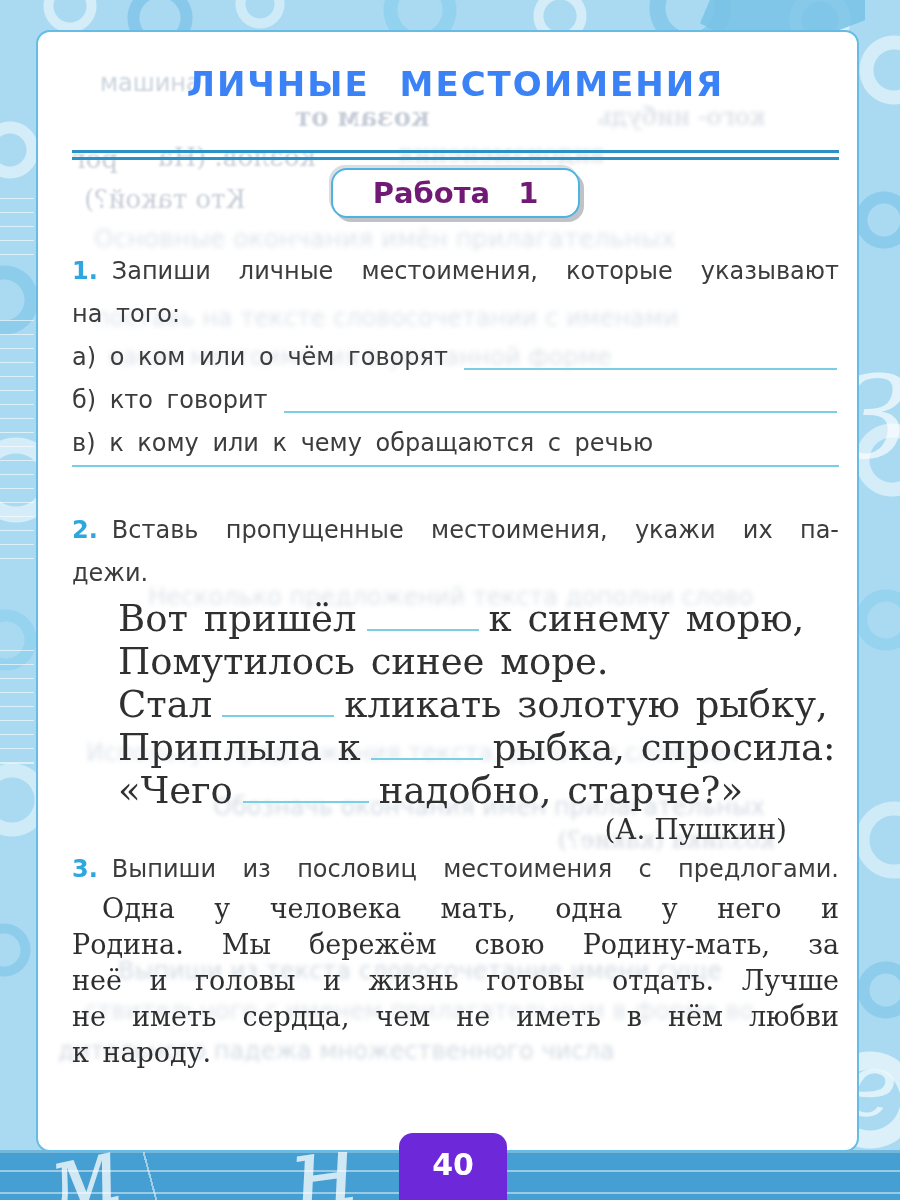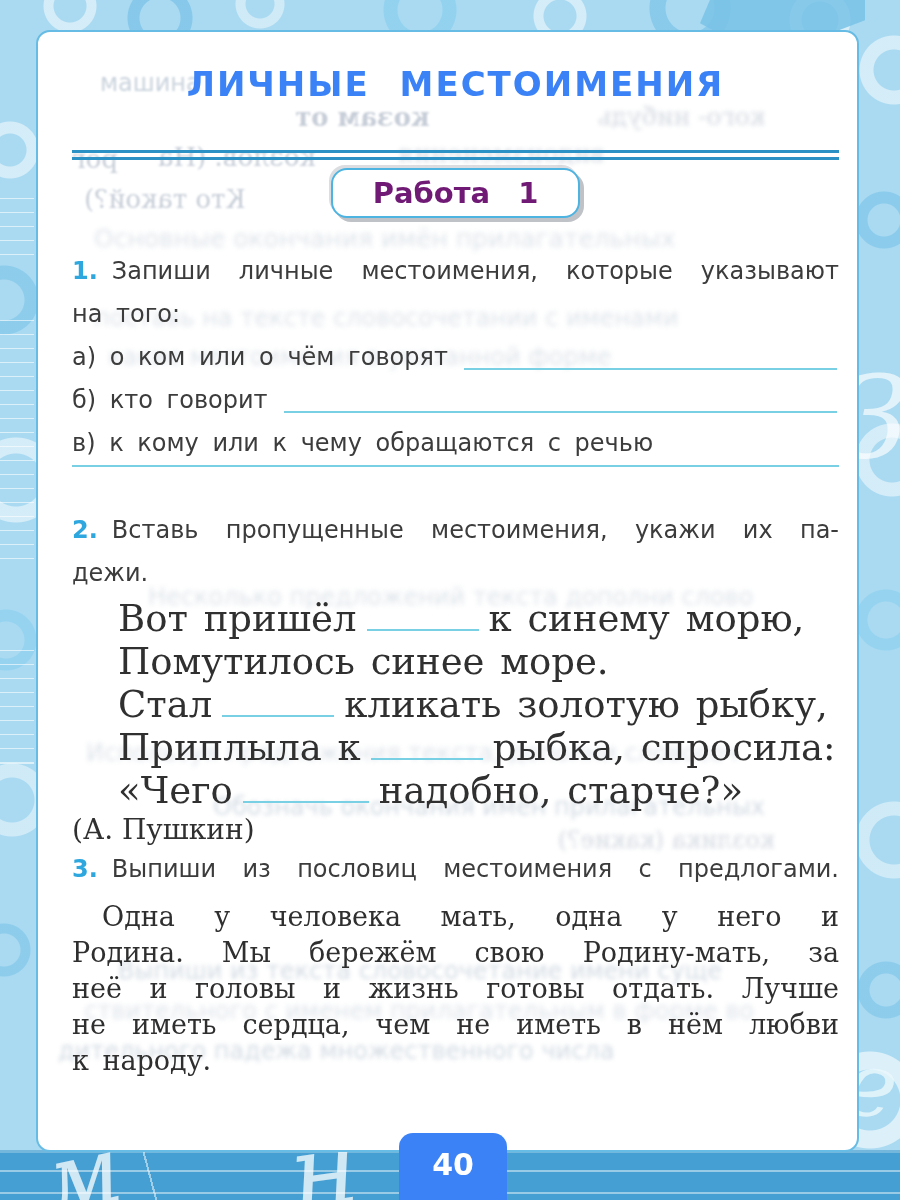--- a/index.html
+++ b/index.html
@@ -92,28 +92,28 @@
   .flex-row .label{white-space:nowrap;}
   .fill{flex:1;margin:0 2px 9px 16px;border-bottom:2px solid #79cfe3;}
   .hr-line{border-bottom:2px solid #79cfe3;}
   .ex2{margin-top:42px;}
   .poem{margin:2px 0 0 46px;font-family:"DejaVu Serif",serif;font-size:37px;
     line-height:43px;color:#303030;word-spacing:4px;}
   .blank{display:inline-block;width:112px;height:20px;margin:0 10px;
     border-bottom:2px solid #79cfe3;}
   .blank.wide{width:126px;}
   .attribution{font-family:"DejaVu Serif",serif;font-size:28px;line-height:36px;
-    color:#303030;text-align:left;padding-right:52px;}
+    color:#303030;text-align:right;padding-right:52px;}
   .para{font-family:"DejaVu Serif",serif;font-size:27px;line-height:36px;
     color:#2f2f2f;word-spacing:5px;}
-  .para .indent{text-indent:30px;margin-top:8px;}
+  .para .indent{text-indent:30px;}
 
   .page-badge{
     position:absolute;left:399px;top:1133px;width:108px;height:67px;z-index:5;
-    background:#3b82f6;border-radius:14px 14px 0 0;
+    background:#6d28d9;border-radius:14px 14px 0 0;
     display:flex;align-items:flex-start;justify-content:center;
     color:#fff;font-size:30px;font-weight:bold;padding-top:0;
   }
   .page-badge span{margin-top:14px;}
 </style>
 </head>
 <body>
 
 <div class="frame-pattern"></div>
 <div class="wedge"></div>

